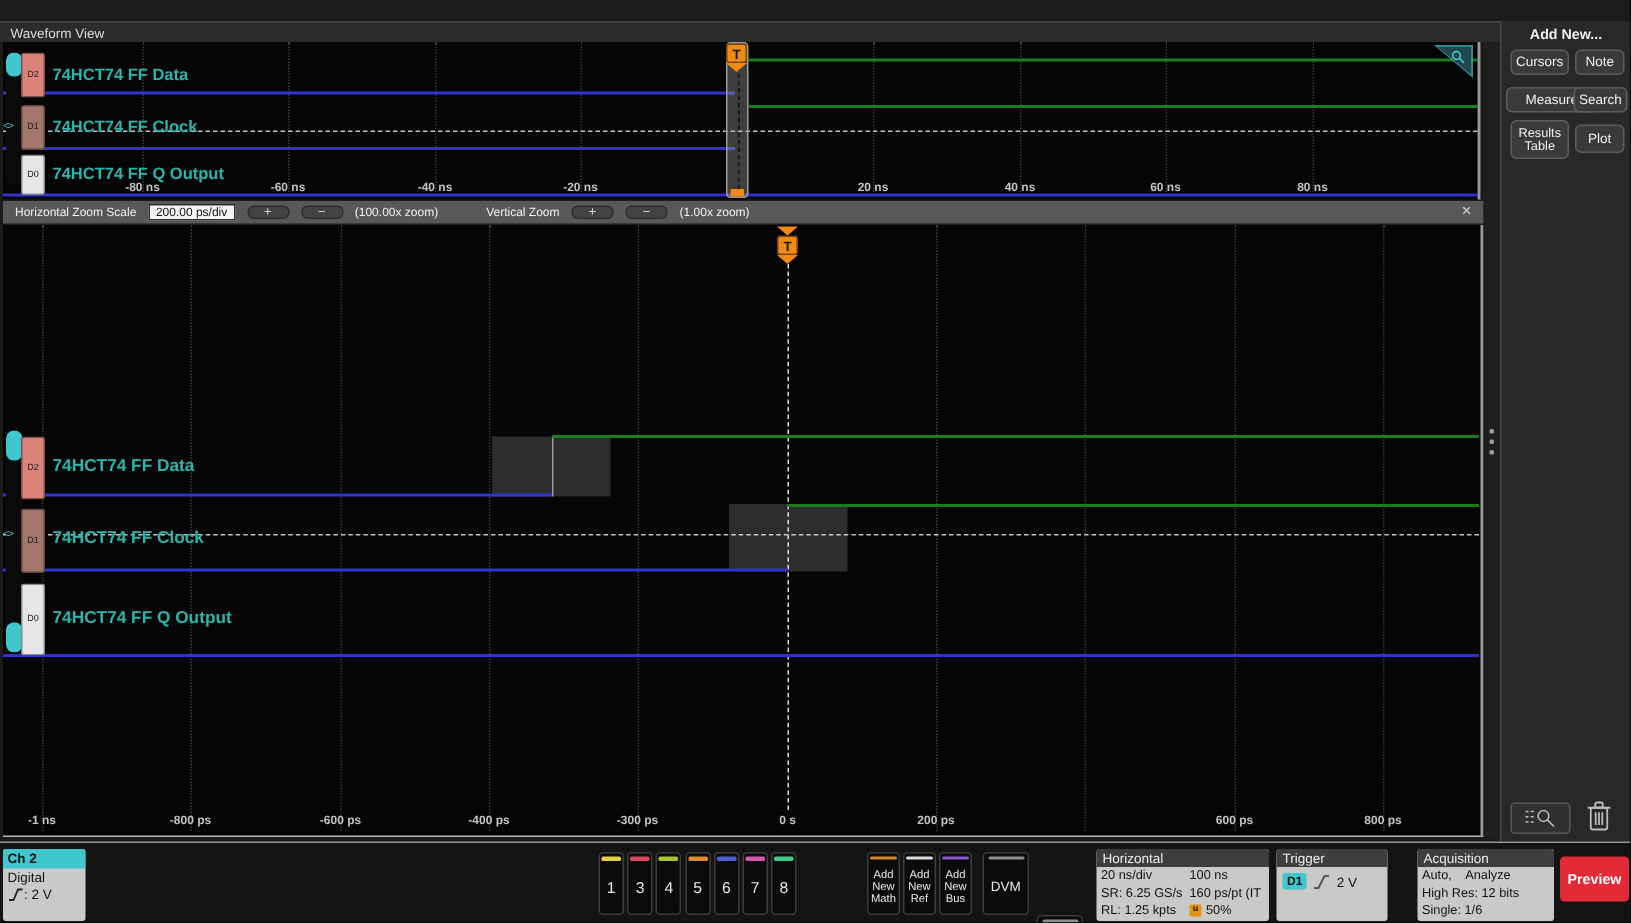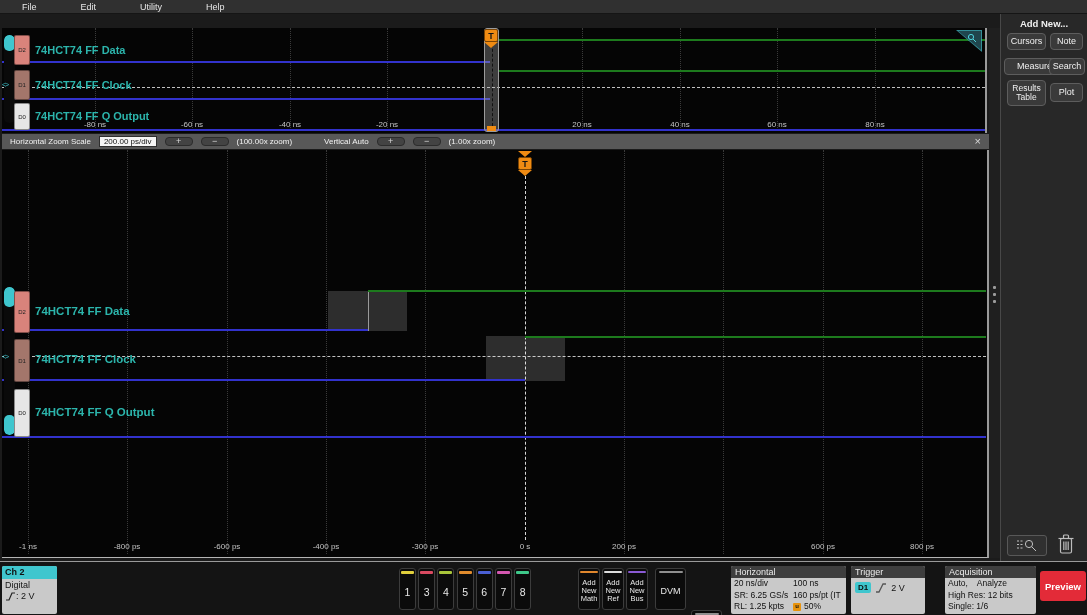--- a/index.html
+++ b/index.html
@@ -18,21 +18,21 @@
   .menubar span { font-size:9px; color:#e6e6e6; }
 
   
   .viewtab { left:0; top:14px; width:1000px; height:14px; background:#2b2b2b;
     border-top:1px solid #4a4a4a; display:flex; align-items:center; }
   .viewtab span { font-size:9px; color:#dcdcdc; padding-left:7px; }
 
   
   .plot { background:#050505; border-right:2px solid #9a9a9a; }
   .vgrid { width:0; border-left:1px dotted #3a3a3a; }
-  .tick { font-size:8px; color:#c4c4c4; transform:translateX(-50%); white-space:nowrap; }
+  .tick { font-size:8px; color:#c4c4c4; transform:translateX(-50%); white-space:nowrap;font-weight:bold; }
   .wline { height:2px; }
   .dashline { height:0; border-top:1px dashed #c2c2c2; }
   .graybox { background:rgba(255,255,255,0.16); }
   .chbadge { width:16px; border-radius:2px; display:flex; align-items:center; justify-content:center;
     font-size:6px; color:#222; border:1px solid rgba(0,0,0,.4); }
   .chlabel { font-size:11px; font-weight:600; color:#2cb5ac; white-space:nowrap; line-height:12px; }
   .pill { width:11px; background:#0a0a0a; border-radius:5px; overflow:hidden; }
   .pillcap { position:absolute; left:0; width:11px; background:#3fc6ce; border-radius:5px; }
   .trigsrc { font-size:7px; color:#3fc6ce; letter-spacing:-1px; }
 
@@ -104,27 +104,24 @@
 
   .cornerzoom { position:absolute; clip-path:polygon(0 0,100% 0,100% 100%); background:rgba(62,176,188,.8); }
   .cornerzoom .in { position:absolute; left:2px; top:1px; right:1px; bottom:2px;
     clip-path:polygon(0 0,100% 0,100% 100%); background:rgba(30,62,70,.9); }
 </style>
 </head>
 <body>
 
 <div id="app">
 
-  <div class="abs menubar">
-    <span>File</span>
-    <span>Edit</span>
-    <span>Utility</span>
-    <span>Help</span>
-  </div>
-
+
+  <div class="abs viewtab">
+    <span>Waveform View</span>
+  </div>
 
   <div class="abs plot" style="left:2px; top:28px; width:985px; height:105px;">
 
     <div class="abs vgrid" style="left:93px; top:0; height:100px;"></div>
     <div class="abs vgrid" style="left:190px; top:0; height:100px;"></div>
     <div class="abs vgrid" style="left:288px; top:0; height:100px;"></div>
     <div class="abs vgrid" style="left:385px; top:0; height:100px;"></div>
     <div class="abs vgrid" style="left:580px; top:0; height:100px;"></div>
     <div class="abs vgrid" style="left:678px; top:0; height:100px;"></div>
     <div class="abs vgrid" style="left:775px; top:0; height:100px;"></div>
@@ -173,21 +170,21 @@
       </svg>
     </div>
   </div>
 
   <div class="abs ztoolbar">
     <span class="lbl">Horizontal Zoom Scale</span>
     <span class="val">200.00 ps/div</span>
     <span class="zbtn">+</span>
     <span class="zbtn">−</span>
     <span class="lbl">(100.00x zoom)</span>
-    <span class="lbl" style="margin-left:24px;">Vertical Auto</span>
+    <span class="lbl" style="margin-left:24px;">Vertical Zoom</span>
     <span class="zbtn">+</span>
     <span class="zbtn">−</span>
     <span class="lbl">(1.00x zoom)</span>
     <span class="zclose">×</span>
   </div>
 
   <div class="abs plot" style="left:2px; top:150px; width:987px; height:408px; border-bottom:1px solid #b5b5b5;">
 
     <div class="abs vgrid" style="left:26px; top:0; height:404px;"></div>
     <div class="abs vgrid" style="left:125px; top:0; height:404px;"></div>

